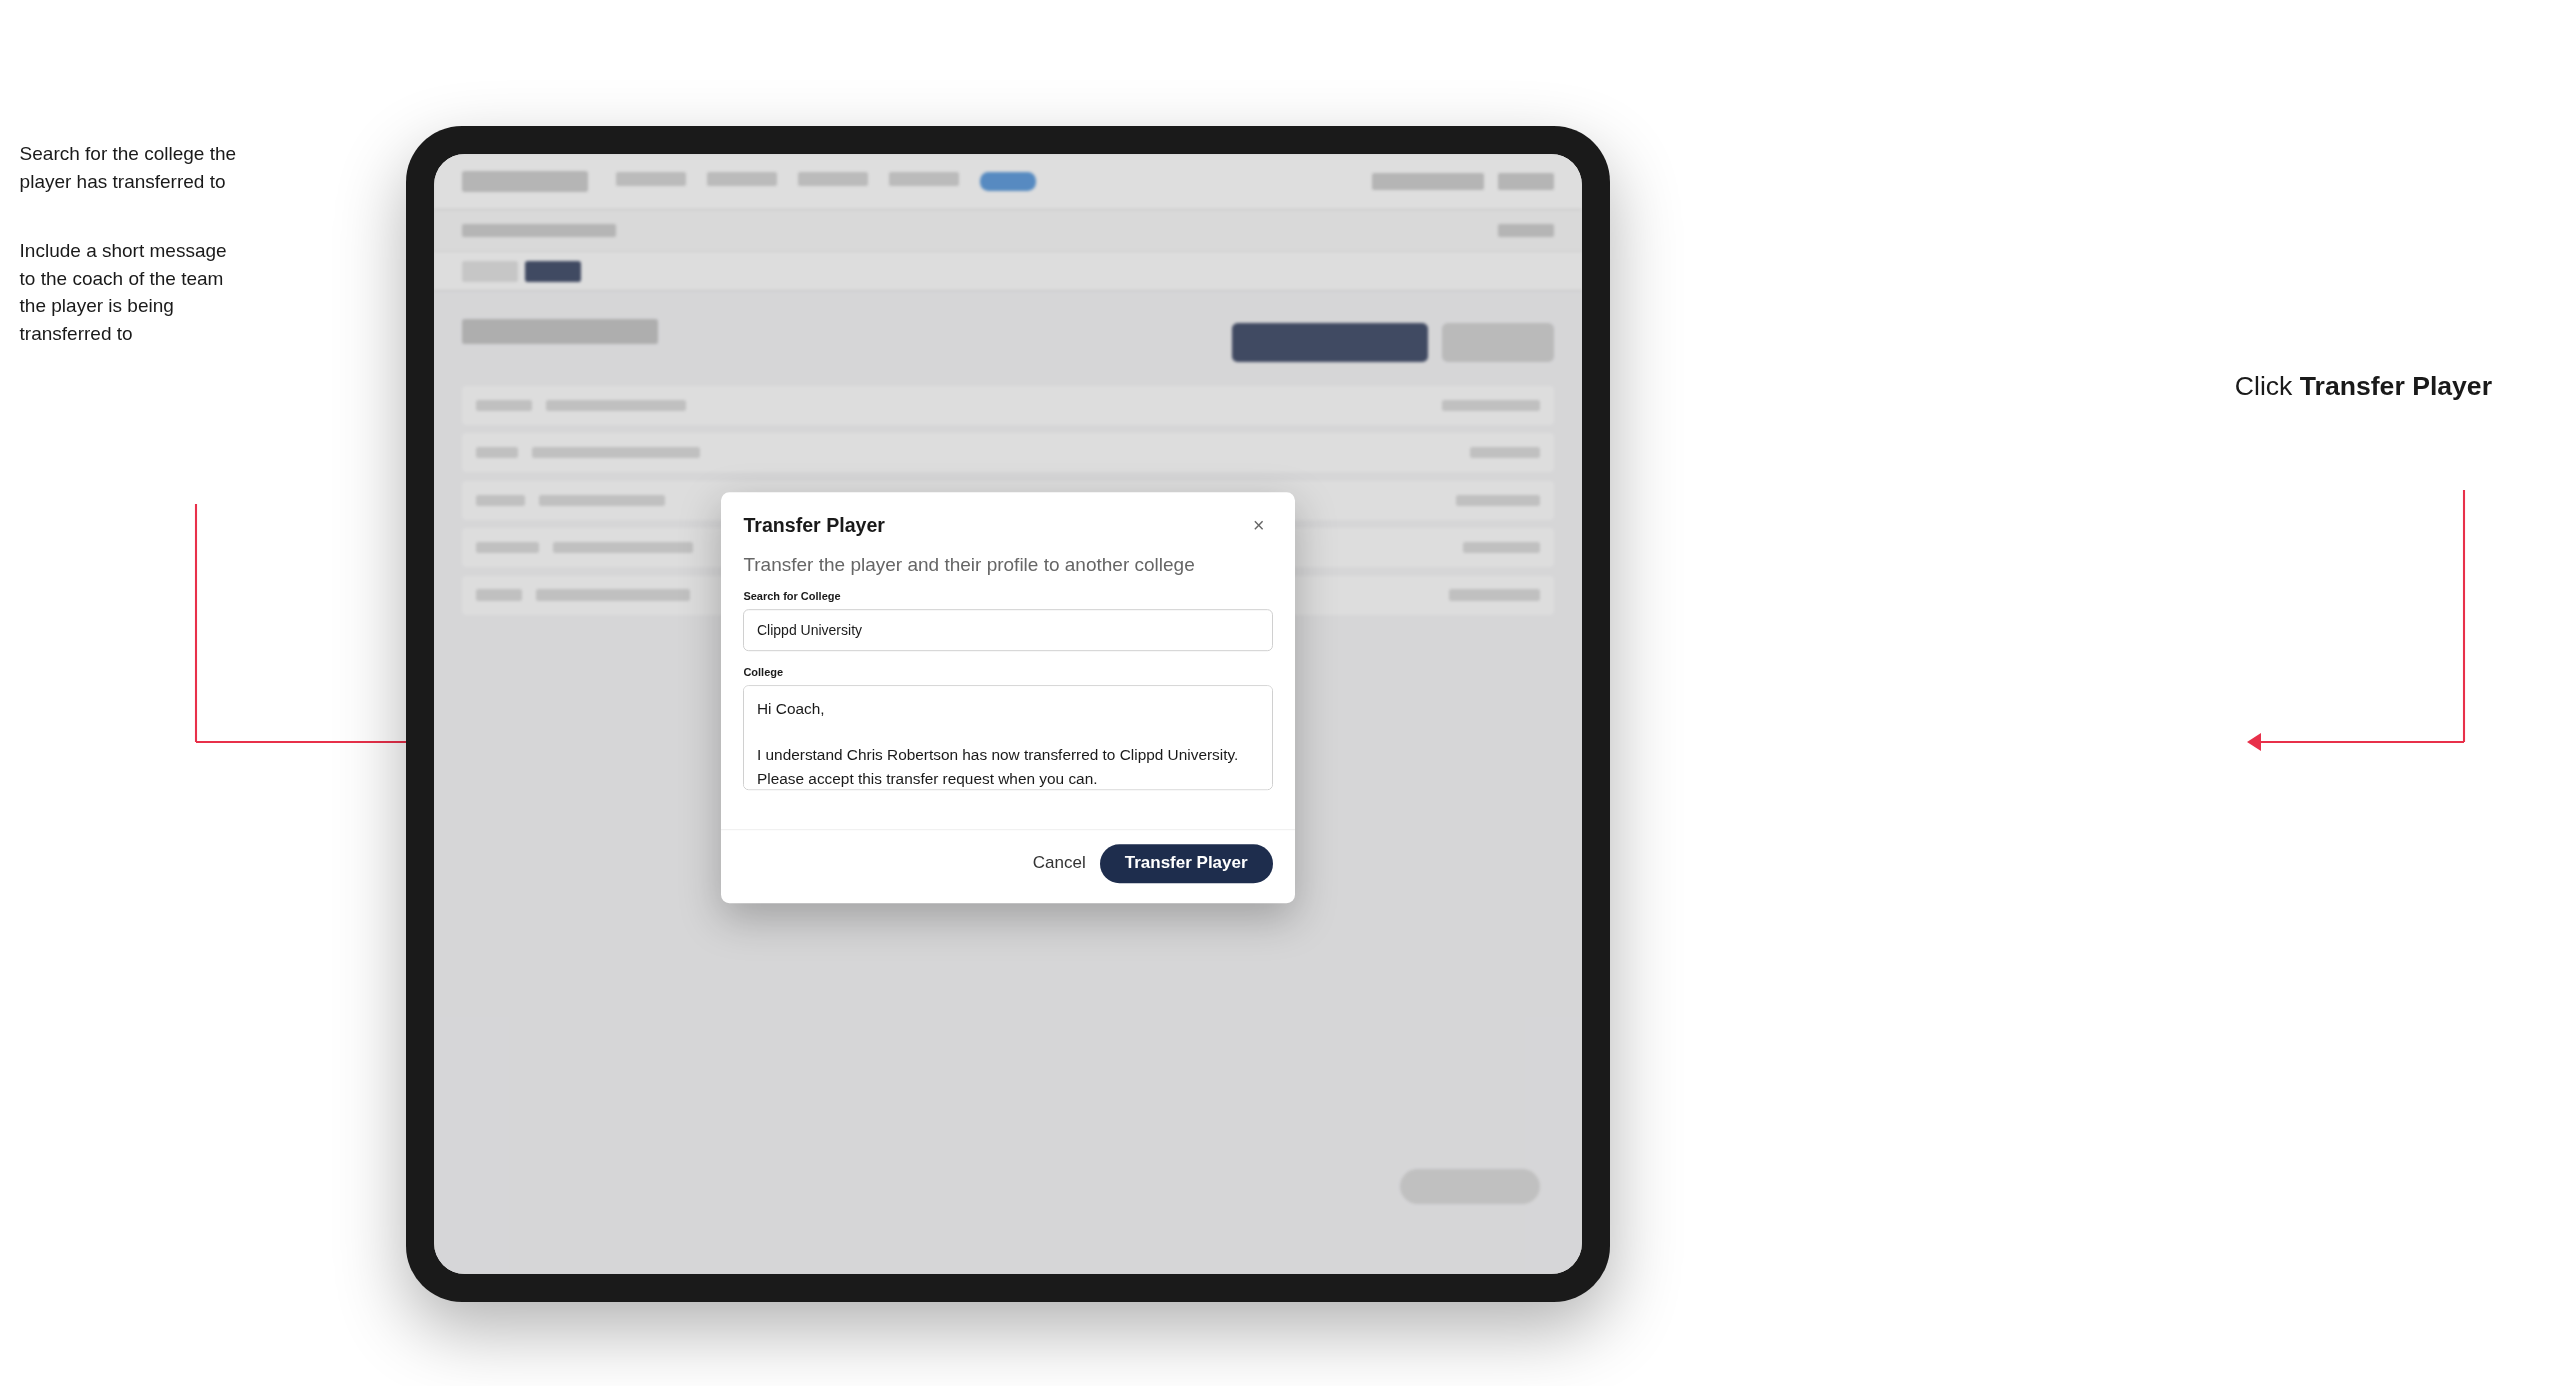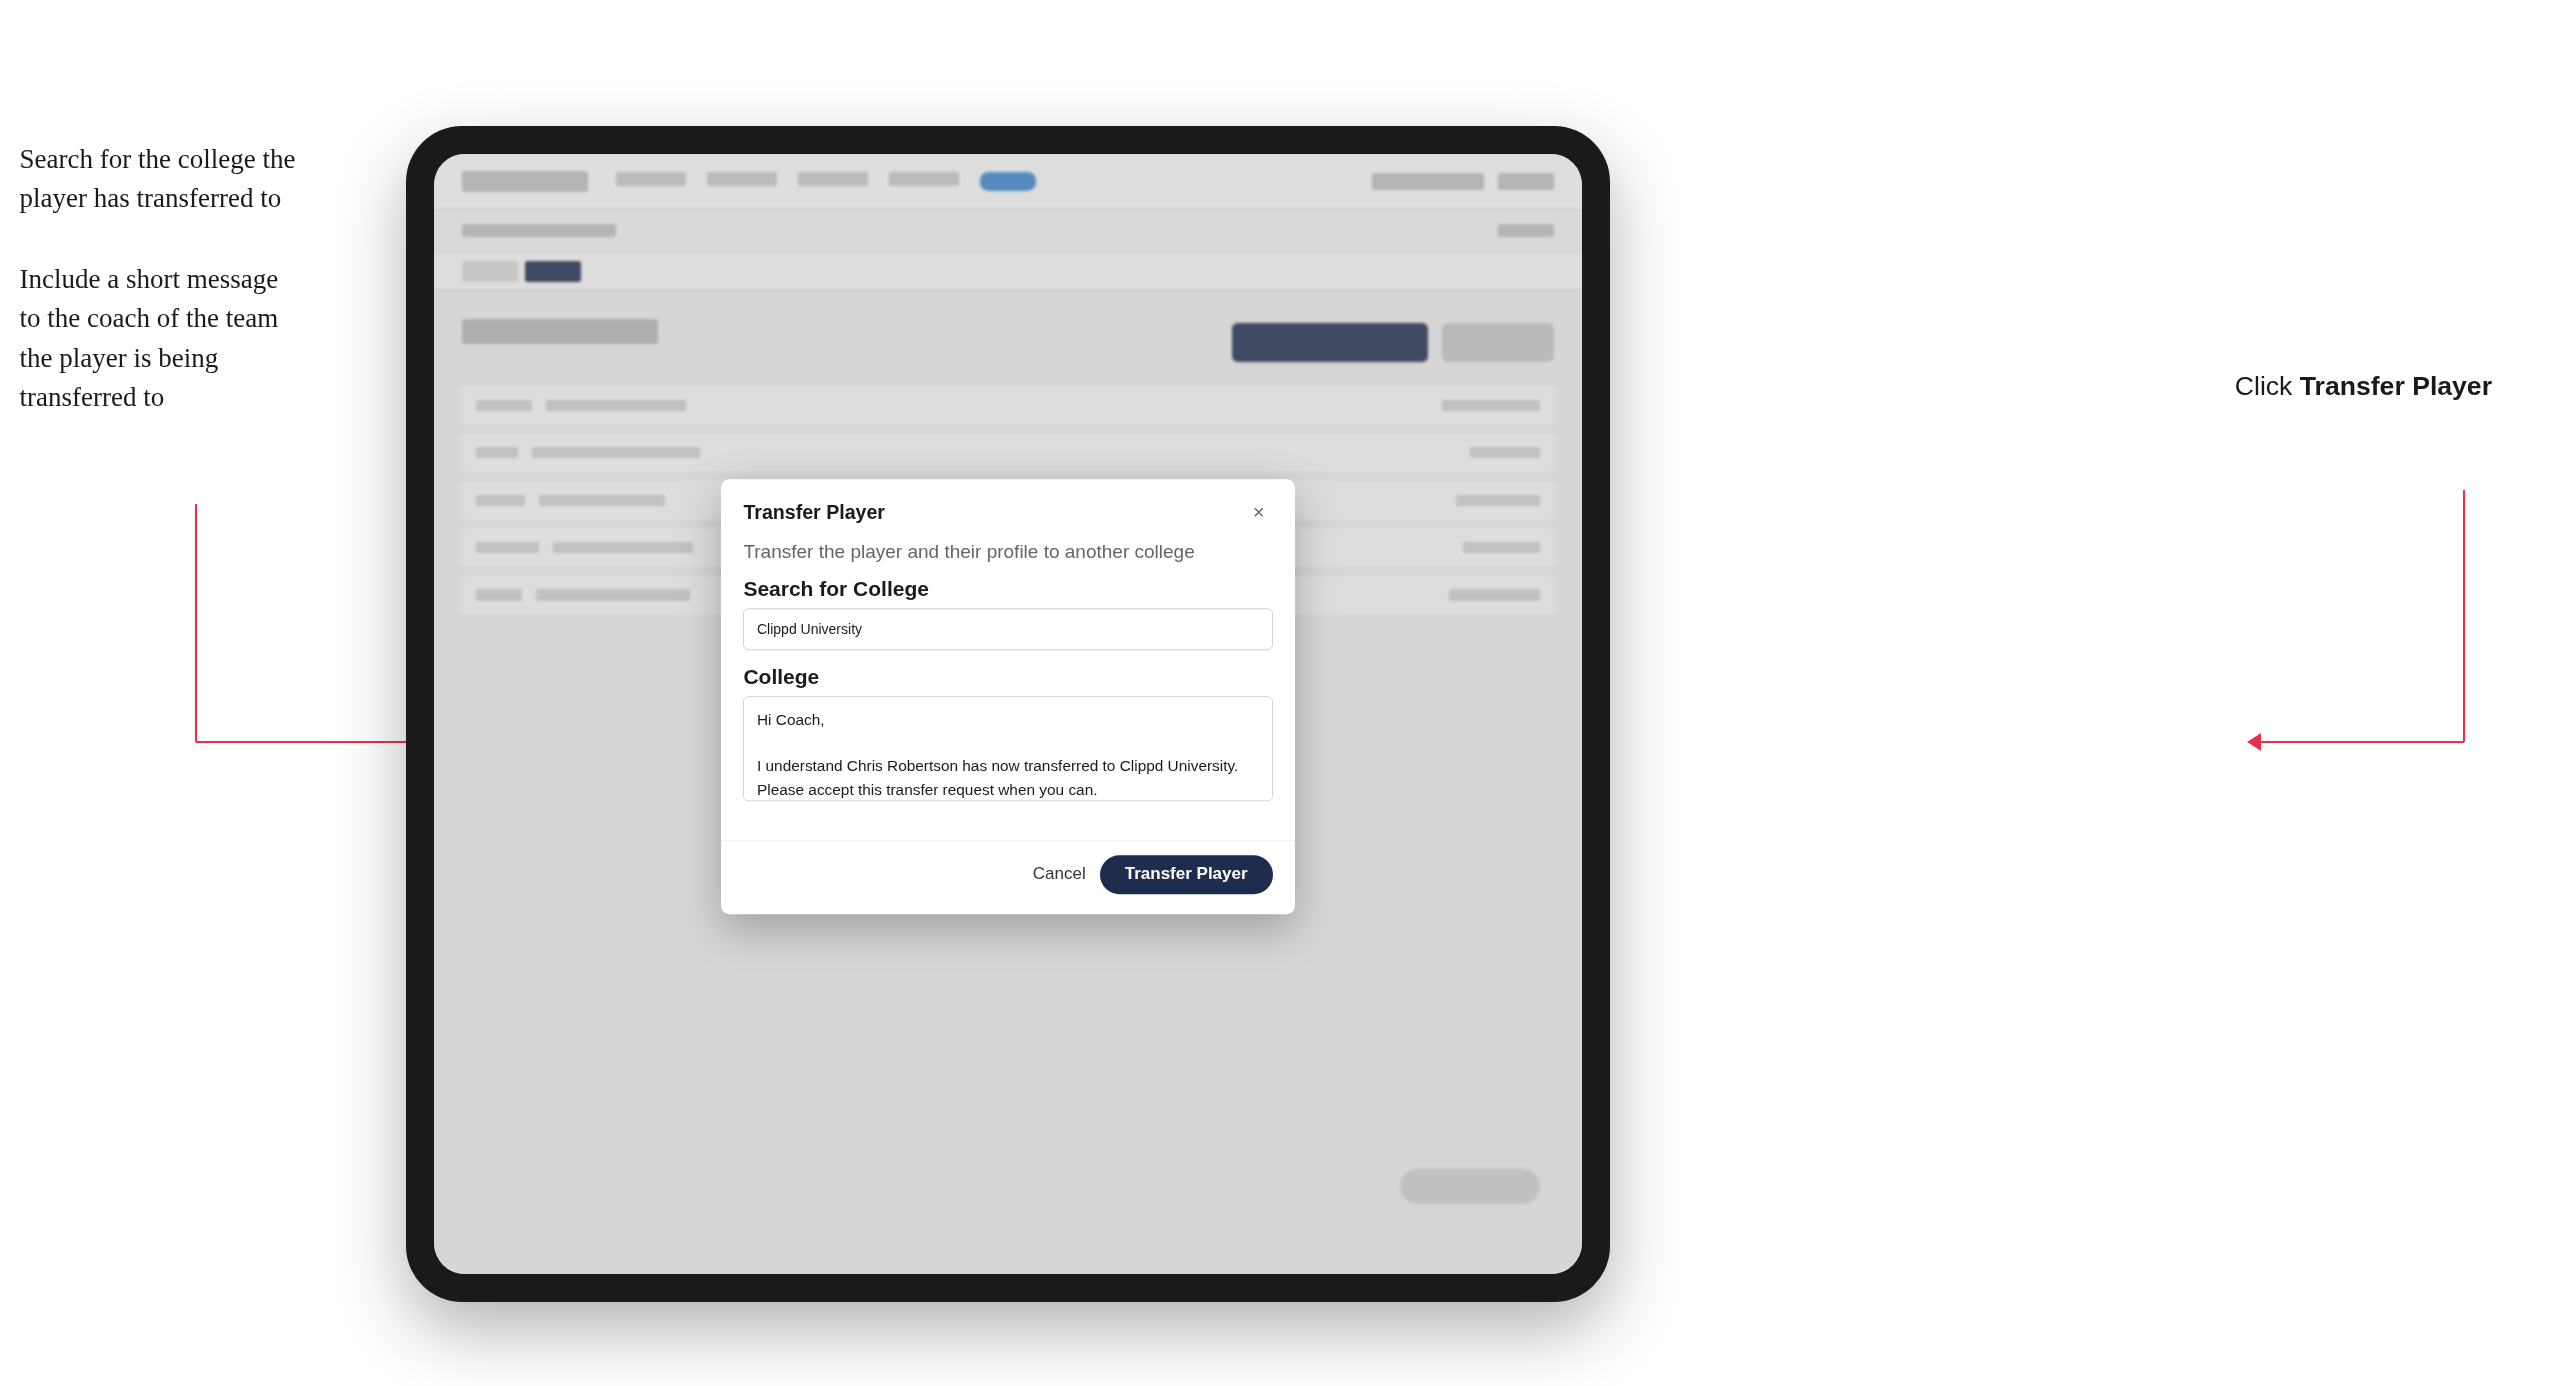--- a/index.html
+++ b/index.html
@@ -10,25 +10,24 @@
       height: 1386px;
       position: relative;
       overflow: hidden;
     }
 
     
     .annotation-left {
       position: absolute;
       left: 19.6px;
       top: 140px;
-      font-size: 27px;
+      font-size: 19px;
       line-height: 1.45;
       color: #1a1a1a;
       max-width: 364px;
-      font-family: Liberation Serif, serif;
     }
     .annotation-left p {
       margin-bottom: 42px;
     }
 
     
     .annotation-right {
       position: absolute;
       right: 84px;
       top: 371px;
@@ -249,21 +248,21 @@
       padding: 0 22.4px 19.6px;
     }
 
     .modal-description {
       font-size: 19px;
       color: #666666;
       margin-bottom: 14px;
     }
 
     .modal-label {
-      font-size: 21px;
+      font-size: 11px;
       font-weight: 600;
       color: #1a1a1a;
       margin-bottom: 7px;
       display: block;
     }
 
     .modal-input {
       width: 100%;
       height: 42px;
       border: 1px solid #d0d0d0;

